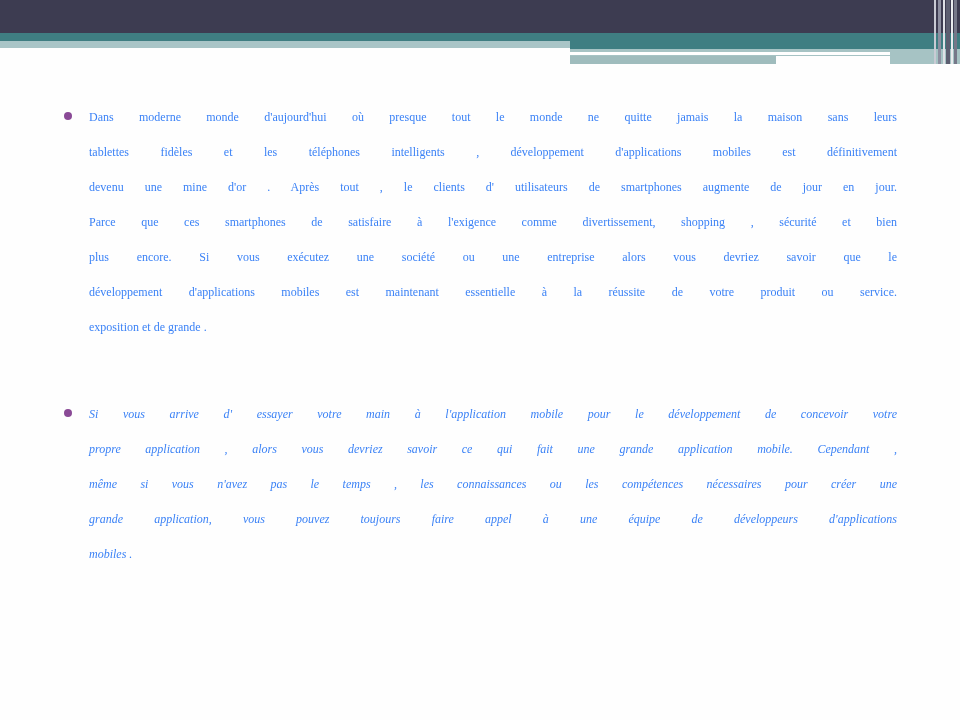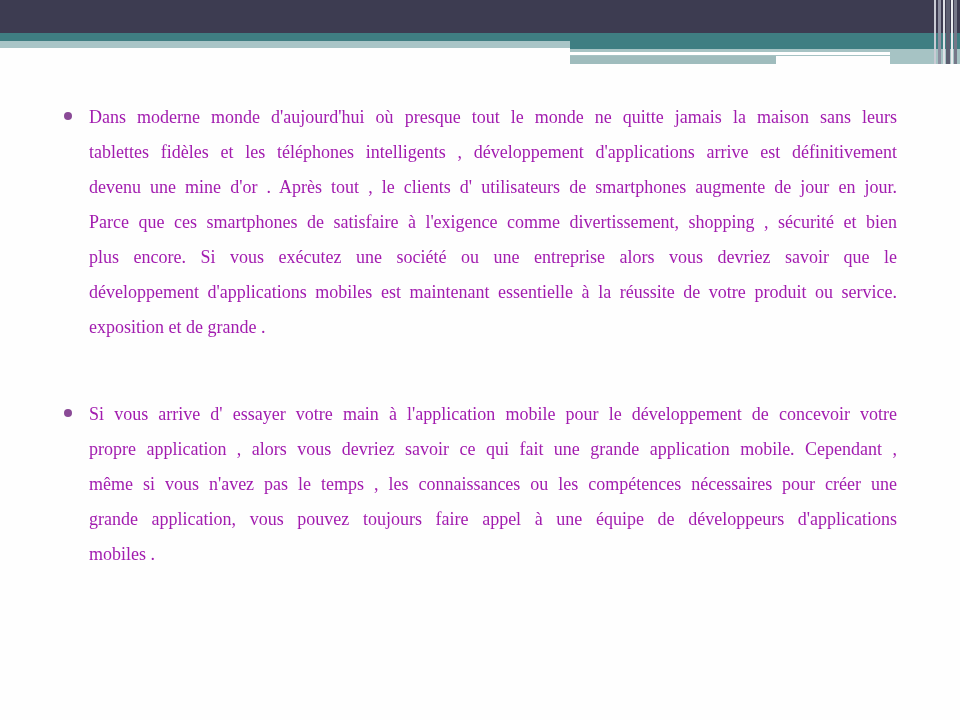--- a/index.html
+++ b/index.html
@@ -32,28 +32,28 @@
       white-space: nowrap; overflow: hidden;
     }
 
     .content { position: absolute; left: 60px; top: 100px; width: 840px; }
     .bullet-block { position: relative; padding-left: 29px; }
     .bullet-dot {
       position: absolute; left: 4px; top: 12px; width: 8px; height: 8px;
       border-radius: 50%; background: #8a4a96;
     }
     .line {
-      display: block; height: 35px; line-height: 35px; font-size: 18px; color: #a21caf;
+      display: block; height: 35px; line-height: 35px; font-size: 12px; color: #3b82f6;
       text-align: justify; text-align-last: justify; white-space: nowrap;
       width: 808px;
     }
     .line.last { text-align-last: left; }
     .line-inner { white-space: normal; display: block; text-align: justify; text-align-last: justify; }
     .line.last .line-inner { text-align-last: left; }
-    .block2 { margin-top: 52px; }
+    .block2 { margin-top: 52px; font-style: italic; }
   </style>
 </head>
 <body>
 
 <div class="slide">
   <div class="hdr-dark"></div>
   <div class="hdr-teal"></div>
   <div class="hdr-light-left"></div>
   <div class="hdr-teal-right"></div>
   <div class="hdr-light-right-1"></div>
@@ -69,21 +69,21 @@
 
   <div class="ghost-title"></div>
 
   <div class="content">
     <div class="bullet-block">
       <span class="bullet-dot"></span>
       <span class="line">
           <span class="line-inner">Dans moderne monde d'aujourd'hui où presque tout le monde ne quitte jamais la maison sans leurs</span>
         </span>
       <span class="line">
-          <span class="line-inner">tablettes fidèles et les téléphones intelligents , développement d'applications arrive est définitivement</span>
+          <span class="line-inner">tablettes fidèles et les téléphones intelligents , développement d'applications mobiles est définitivement</span>
         </span>
       <span class="line">
           <span class="line-inner">devenu une mine d'or . Après tout , le clients d' utilisateurs de smartphones augmente de jour en jour.</span>
         </span>
       <span class="line">
           <span class="line-inner">Parce que ces smartphones de satisfaire à l'exigence comme divertissement, shopping , sécurité et bien</span>
         </span>
       <span class="line">
           <span class="line-inner">plus encore. Si vous exécutez une société ou une entreprise alors vous devriez savoir que le</span>
         </span>

